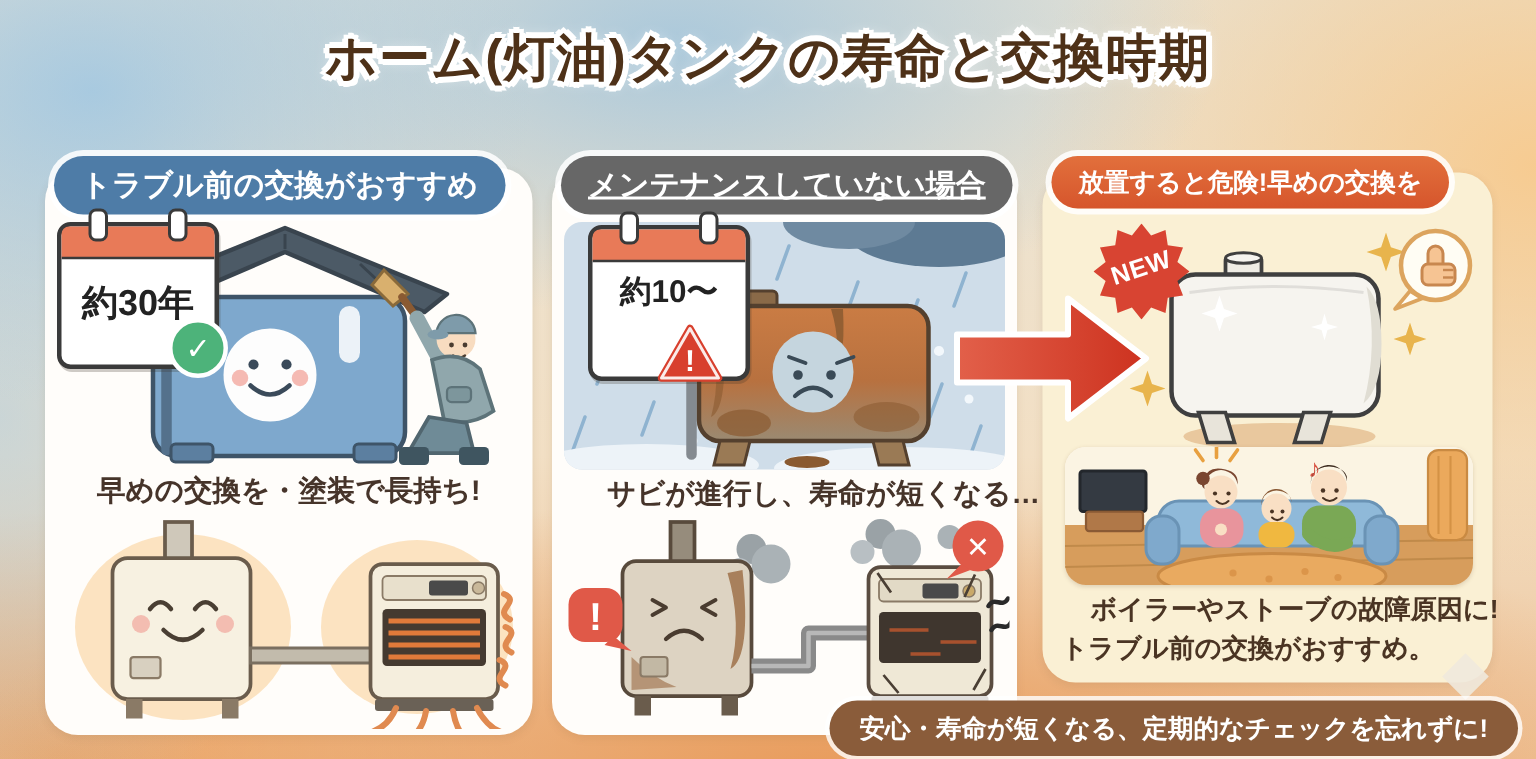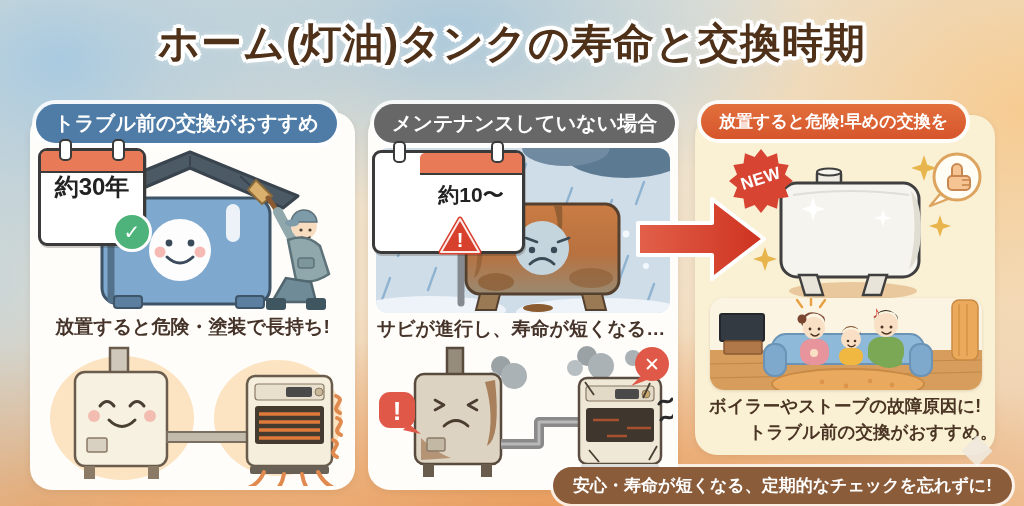--- a/index.html
+++ b/index.html
@@ -10,42 +10,42 @@
       radial-gradient(ellipse 420px 300px at 6% 12%, rgba(158,198,226,.85), rgba(158,198,226,0) 70%),
       radial-gradient(ellipse 520px 260px at 44% 6%, rgba(150,192,222,.75), rgba(150,192,222,0) 70%),
       radial-gradient(ellipse 300px 420px at 0% 55%, rgba(170,205,228,.55), rgba(170,205,228,0) 70%),
       radial-gradient(ellipse 480px 380px at 100% 22%, rgba(247,202,142,.95), rgba(247,202,142,0) 72%),
       radial-gradient(ellipse 760px 240px at 55% 102%, rgba(232,153,88,.95), rgba(232,153,88,0) 78%),
       radial-gradient(ellipse 420px 220px at 4% 100%, rgba(236,163,98,.85), rgba(236,163,98,0) 75%),
       linear-gradient(180deg,#e9e3d4 0%, #f2dfc4 60%, #eec49a 100%);
   }
   .title{
     position:absolute; left:0; top:16px; width:100%; text-align:center;
-    font-size:41px; font-weight:bold; letter-spacing:1px; color:#4e3118;
+    font-size:34px; font-weight:bold; letter-spacing:1px; color:#4e3118;
     text-shadow:
       -3px -3px 0 #fff, 3px -3px 0 #fff, -3px 3px 0 #fff, 3px 3px 0 #fff,
       0 -4px 0 #fff, 0 4px 0 #fff, -4px 0 0 #fff, 4px 0 0 #fff,
       0 0 10px rgba(255,255,255,.9);
   }
   .panel{ position:absolute; background:#fffdfa; border-radius:22px; box-shadow:0 2px 6px rgba(120,90,60,.12); }
   .panel1{ left:30px; top:112px; width:325px; height:378px; }
   .panel2{ left:368px; top:112px; width:310px; height:378px; }
   .panel3{ left:695px; top:115px; width:300px; height:340px; background:#faf0d4; }
   .pill{
     position:absolute; z-index:4; color:#fff; font-weight:bold; white-space:nowrap;
     border-radius:22px; padding:6px 18px; box-shadow:0 0 0 4px rgba(255,255,255,.85);
   }
   .pill1{ left:36px; top:104px; font-size:20px; background:#4e7ca7; }
-  .pill2{ left:374px; top:104px; font-size:20px; background:#676767; }
+  .pill2{ left:374px; top:104px; font-size:20px; background:#676767;text-decoration:underline; }
   .pill3{ left:701px; top:104px; font-size:17px; background:linear-gradient(180deg,#e2703c,#d6552c); }
   .caption{ position:absolute; width:100%; text-align:center; font-weight:bold; color:#46342a; }
   .cap1{ left:30px; top:314px; width:325px; font-size:19px; }
-  .cap2{ left:360px; top:316px; width:322px; font-size:19px; }
-  .cap3a{ left:695px; top:394px; width:300px; font-size:17.5px; color:#4a3423;}
-  .cap3b{ left:723px; top:420px; width:300px; font-size:17.5px; color:#4a3423;}
+  .cap2{ left:388px; top:316px; width:322px; font-size:19px; }
+  .cap3a{ left:695px; top:394px; width:300px; font-size:17.5px; color:#4a3423;padding-left:18px;}
+  .cap3b{ left:682px; top:420px; width:300px; font-size:17.5px; color:#4a3423;}
   .calendar{
     position:absolute; z-index:5; background:#fff; border:3px solid #3a3a3a; border-radius:9px;
     box-shadow:1px 2px 0 rgba(60,50,40,.25);
   }
   .cal-head{ height:20px; background:#e87a58; border-bottom:2.5px solid #3a3a3a; border-radius:5px 5px 0 0; }
   .cal-ring{ position:absolute; top:-12px; width:9px; height:18px; background:#fff; border:2.5px solid #3a3a3a; border-radius:5px;}
   .cal-text{ text-align:center; font-weight:bold; color:#222; line-height:1.15; }
   .check-badge{
     position:absolute; z-index:6; width:34px; height:34px; border-radius:50%;
     background:#4db37a; border:3px solid #fff; color:#fff; font-size:20px; font-weight:bold;
@@ -351,39 +351,39 @@
   </div>
 
   <div class="pill pill1">トラブル前の交換がおすすめ</div>
   <div class="pill pill2">メンテナンスしていない場合</div>
   <div class="pill pill3">放置すると危険!早めの交換を</div>
 
   <div class="calendar" style="left:38px;top:148px;width:102px;height:92px;">
     <div class="cal-head"></div>
     <div class="cal-ring" style="left:18px;"></div>
     <div class="cal-ring" style="right:18px;"></div>
-    <div class="cal-text" style="font-size:24px;">約30年</div>
+    <div class="cal-text" style="font-size:24px;margin-top:16px;">約30年</div>
   </div>
   <div class="check-badge" style="left:112px;top:212px;">✓</div>
 
-  <div class="calendar" style="left:372px;top:150px;width:102px;height:98px;padding-left:45px;">
+  <div class="calendar" style="left:392px;top:150px;width:102px;height:98px;">
     <div class="cal-head"></div>
     <div class="cal-ring" style="left:18px;"></div>
     <div class="cal-ring" style="right:18px;"></div>
     <div class="cal-text" style="font-size:21px;margin-top:8px;">
       <div>約10〜</div>
     </div>
   </div>
   <svg style="position:absolute;left:438px;top:216px;z-index:6;" width="44" height="40" viewBox="0 0 44 40">
     <polygon points="22,3 41,36 3,36" fill="#d8402e" stroke="#d8402e" stroke-width="5" stroke-linejoin="round"></polygon>
     <polygon points="22,3 41,36 3,36" fill="none" stroke="#fff" stroke-width="2" stroke-linejoin="round" opacity="0.9"></polygon>
     <text x="22" y="31" text-anchor="middle" font-size="20" font-weight="bold" fill="#fff">!</text>
   </svg>
 
-  <div class="caption cap1">放置すると危険・塗装で長持ち!</div>
+  <div class="caption cap1">早めの交換を・塗装で長持ち!</div>
   <div class="caption cap2">サビが進行し、寿命が短くなる…</div>
   <div class="caption cap3a">ボイラーやストーブの故障原因に!</div>
   <div class="caption cap3b">トラブル前の交換がおすすめ。</div>
 
   <svg class="arrow" width="132" height="92" viewBox="0 0 132 92">
     <defs>
       <linearGradient id="arrowg" x1="0" y1="0" x2="1" y2="0">
         <stop offset="0%" stop-color="#e2604a"></stop>
           <stop offset="100%" stop-color="#cd321f"></stop>
       </linearGradient>

